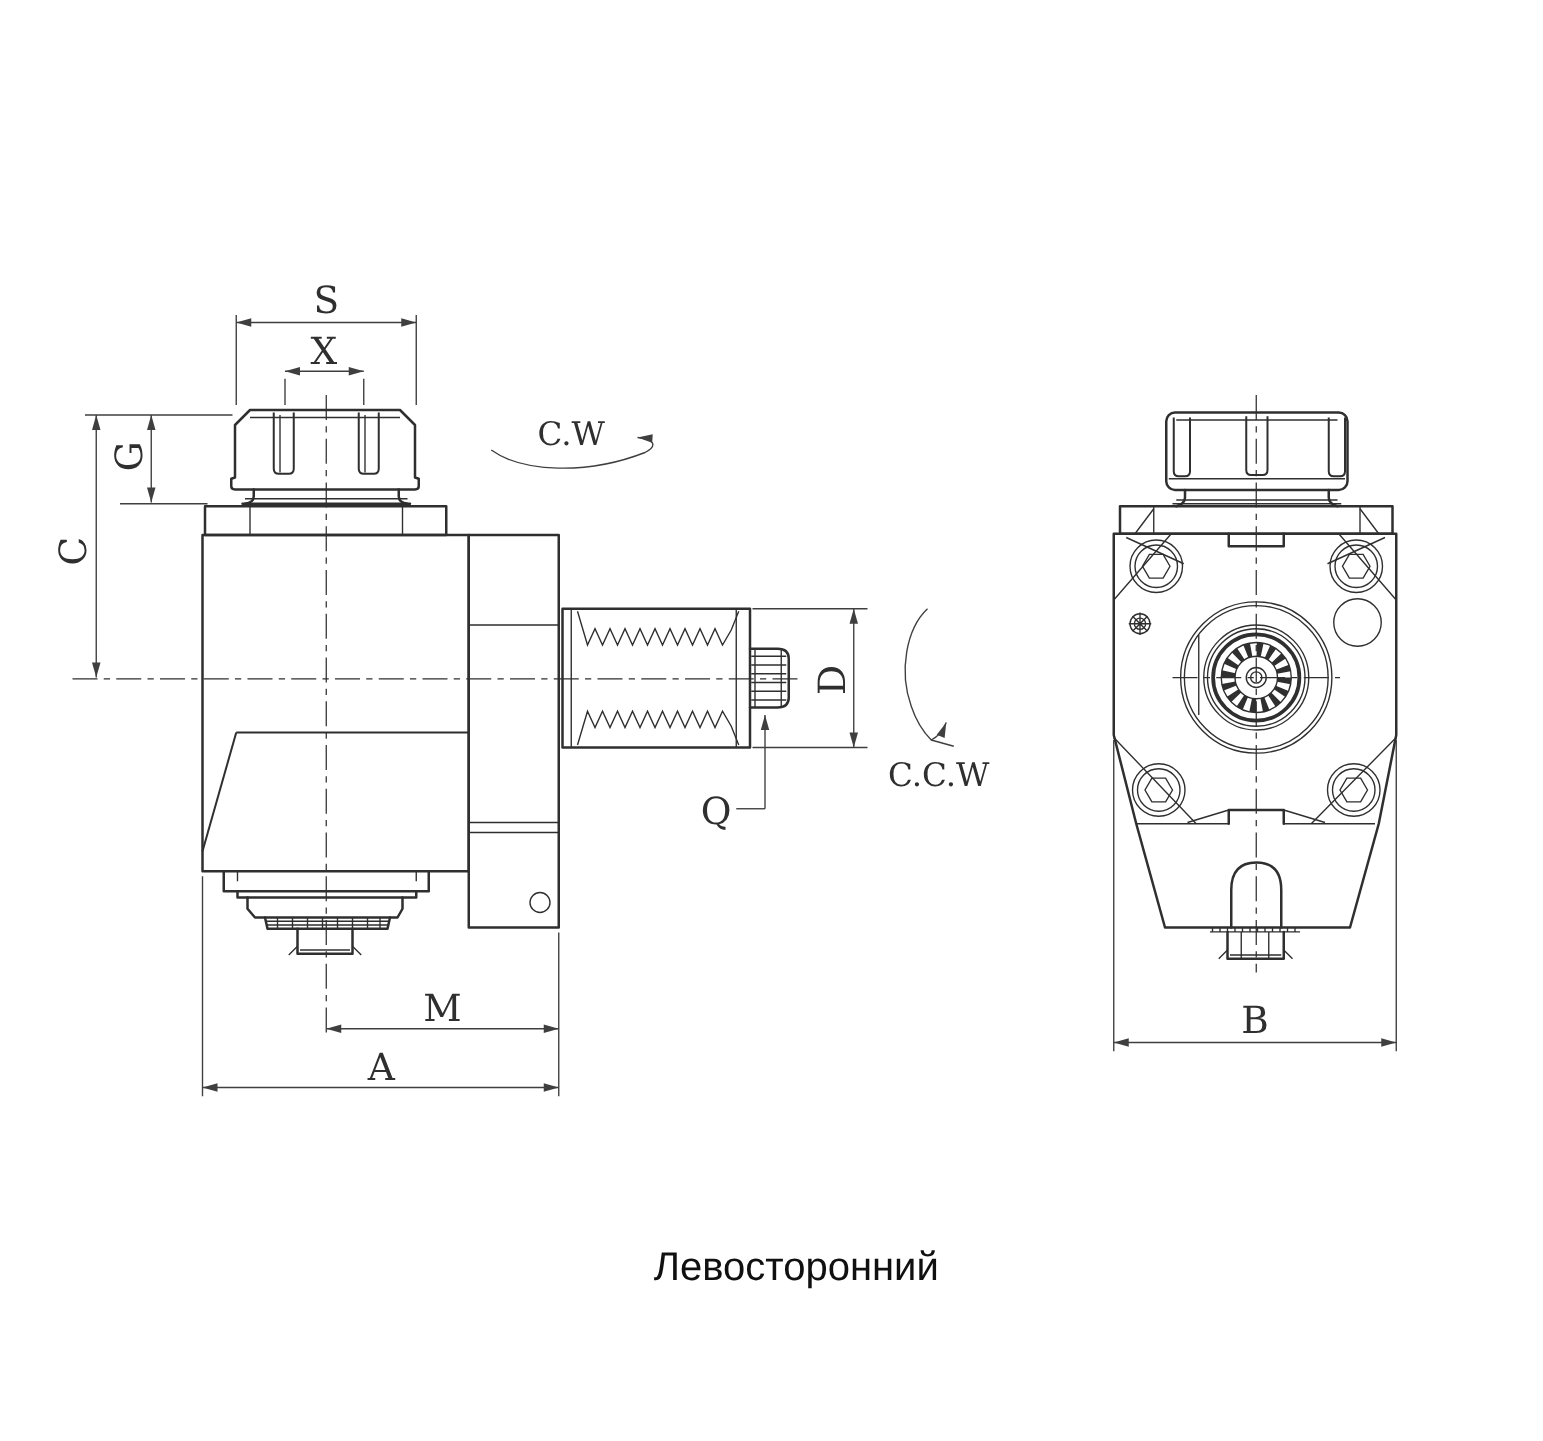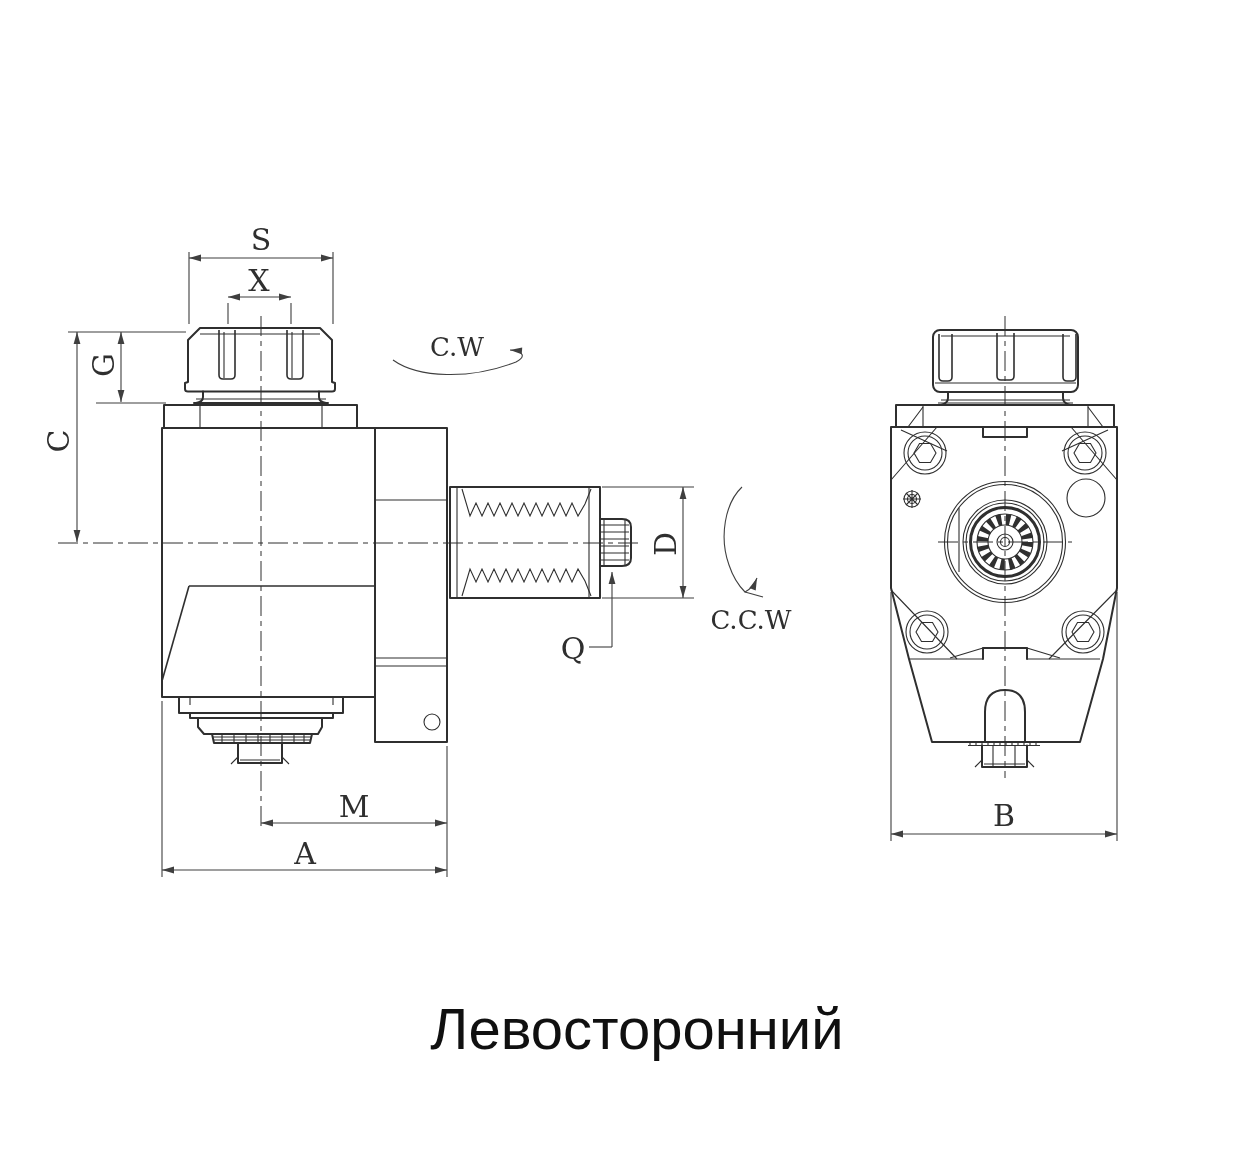--- a/index.html
+++ b/index.html
@@ -15,21 +15,21 @@
   .ml{fill:none;stroke:var(--line);stroke-width:1.6;stroke-linejoin:round;}
   .tl{fill:none;stroke:var(--line);stroke-width:1.1;}
   .cl{fill:none;stroke:var(--line);stroke-width:1;stroke-dasharray:20 5 5 5;}
   .dim{fill:none;stroke:var(--dim);stroke-width:1.1;}
   .lbl{font-family:"DejaVu Serif",serif;font-size:30px;fill:var(--line);}
   .rot{font-family:"DejaVu Serif",serif;font-size:26px;fill:var(--line);}
   .mid{text-anchor:middle;}
   .caption{
     position:absolute;top:995px;left:637px;transform:translateX(-50%);
     font-family:"Liberation Sans","DejaVu Sans",sans-serif;
-    font-size:58px;color:var(--caption);white-space:nowrap;
+    font-size:32px;color:var(--caption);white-space:nowrap;
   }
 </style>
 </head>
 <body>
 
 <svg width="1234" height="1153" viewBox="0 0 1234 1153">
   <defs>
     <marker id="arr" viewBox="0 0 14 10" refX="13" refY="5" markerWidth="14" markerHeight="10" orient="auto-start-reverse" markerUnits="userSpaceOnUse">
       <path d="M13,5 L1,1.6 L1,8.4 Z" fill="#3f3f3f"></path>
     </marker>

